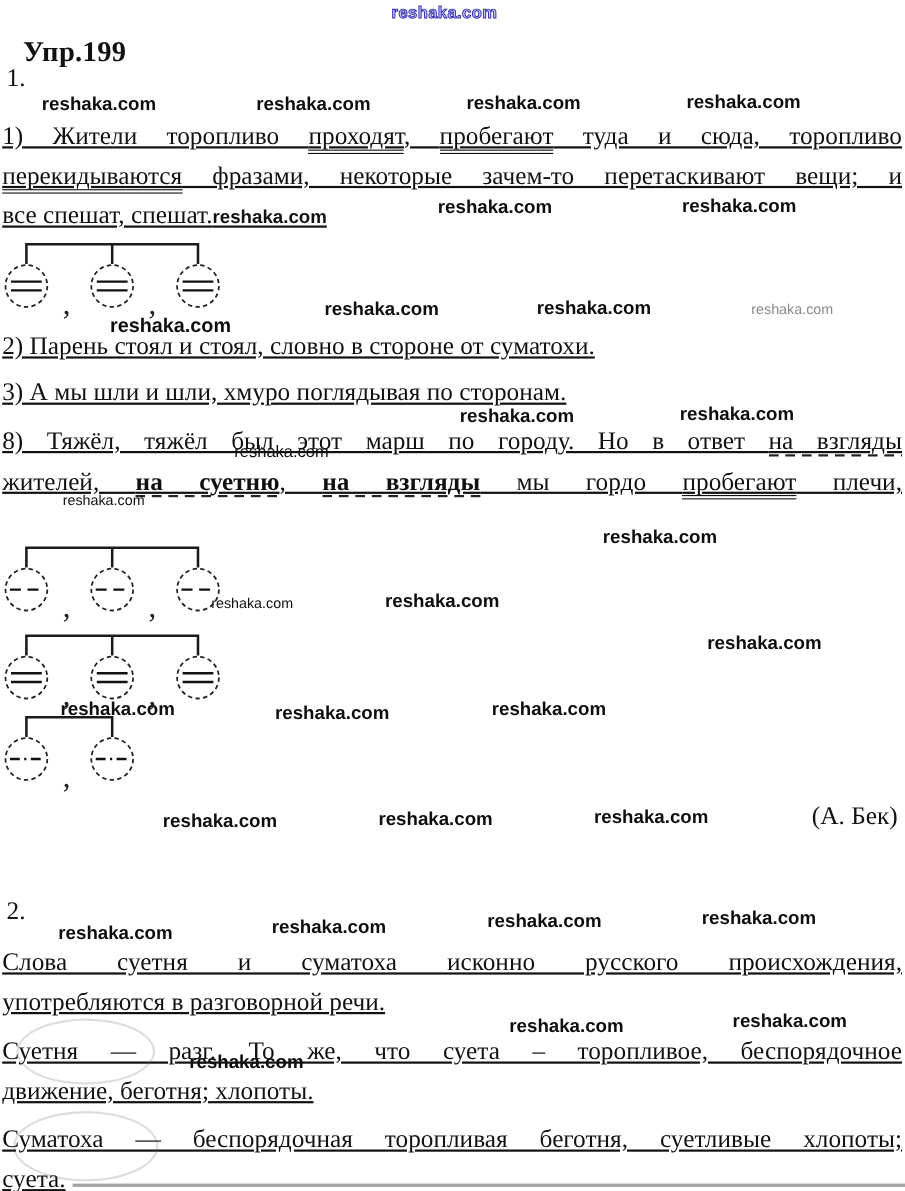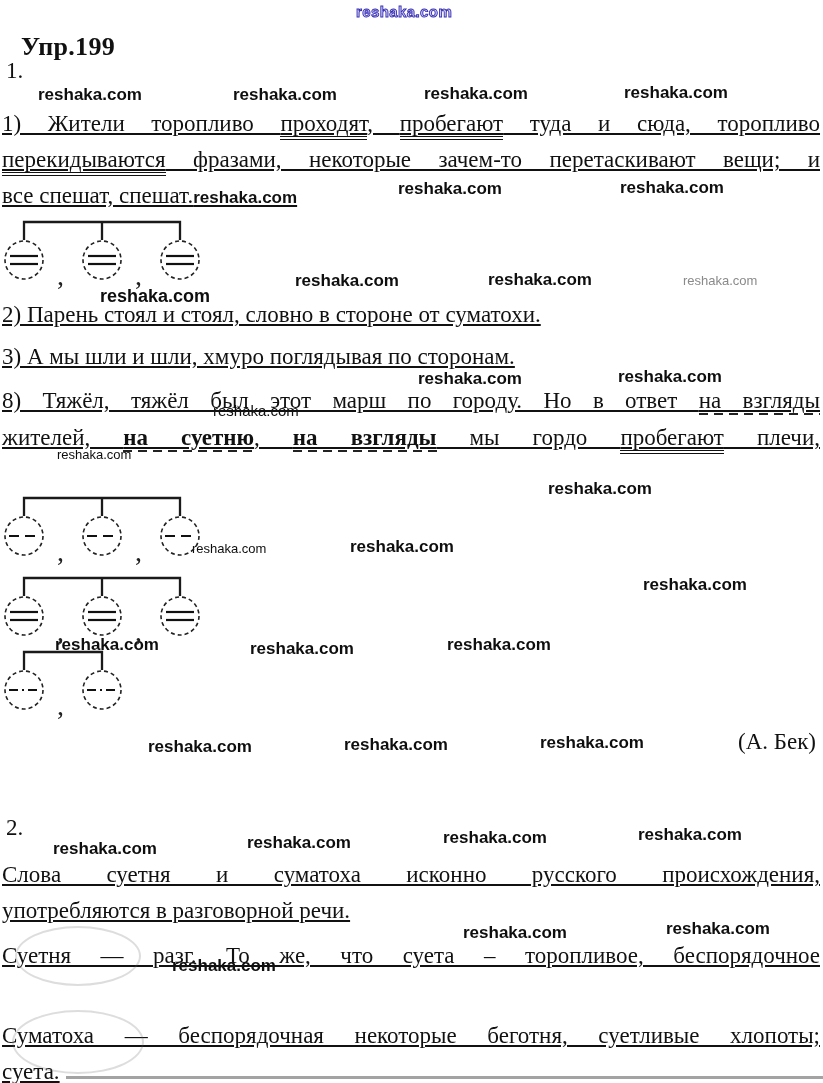--- a/index.html
+++ b/index.html
@@ -147,24 +147,25 @@
 
   <div class="num" style="top:816px">2.</div>
 
   <div class="tb lh36" style="top:857px">
     <div class="line fill">Слова суетня и суматоха исконно русского происхождения,</div>
     <div class="line">употребляются в разговорной речи.</div>
   </div>
 
   <div class="tb lh36" style="top:938px">
     <div class="line fill">Суетня — разг. То же, что суета – торопливое, беспорядочное</div>
+    <div class="line">движение, беготня; хлопоты.</div>
   </div>
 
   <div class="tb lh36" style="top:1018px">
-    <div class="line fill">Суматоха — беспорядочная некоторые беготня, суетливые хлопоты;</div>
+    <div class="line fill">Суматоха — беспорядочная торопливая беготня, суетливые хлопоты;</div>
     <div class="line">суета.</div>
   </div>
 
   <div class="stamp" style="left:15px;top:926px;width:122px;height:56px"></div>
   <div class="stamp" style="left:12px;top:1010px;width:128px;height:60px"></div>
 
   <div class="divider" style="left:66px;top:1076px;width:757px;height:3px"></div>
 
 </div>
 

